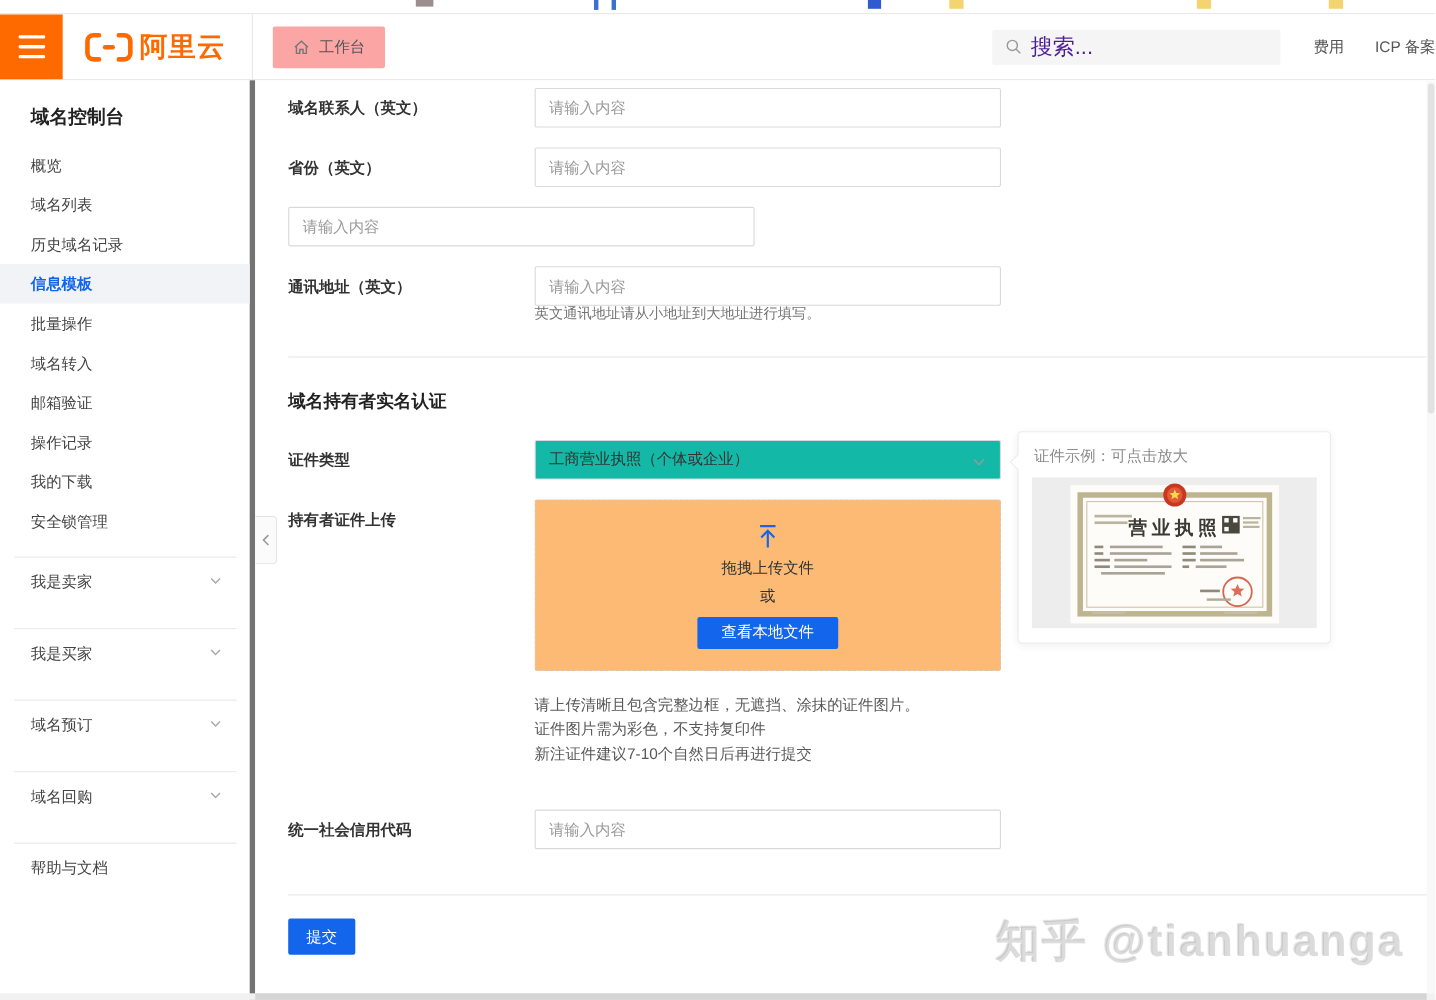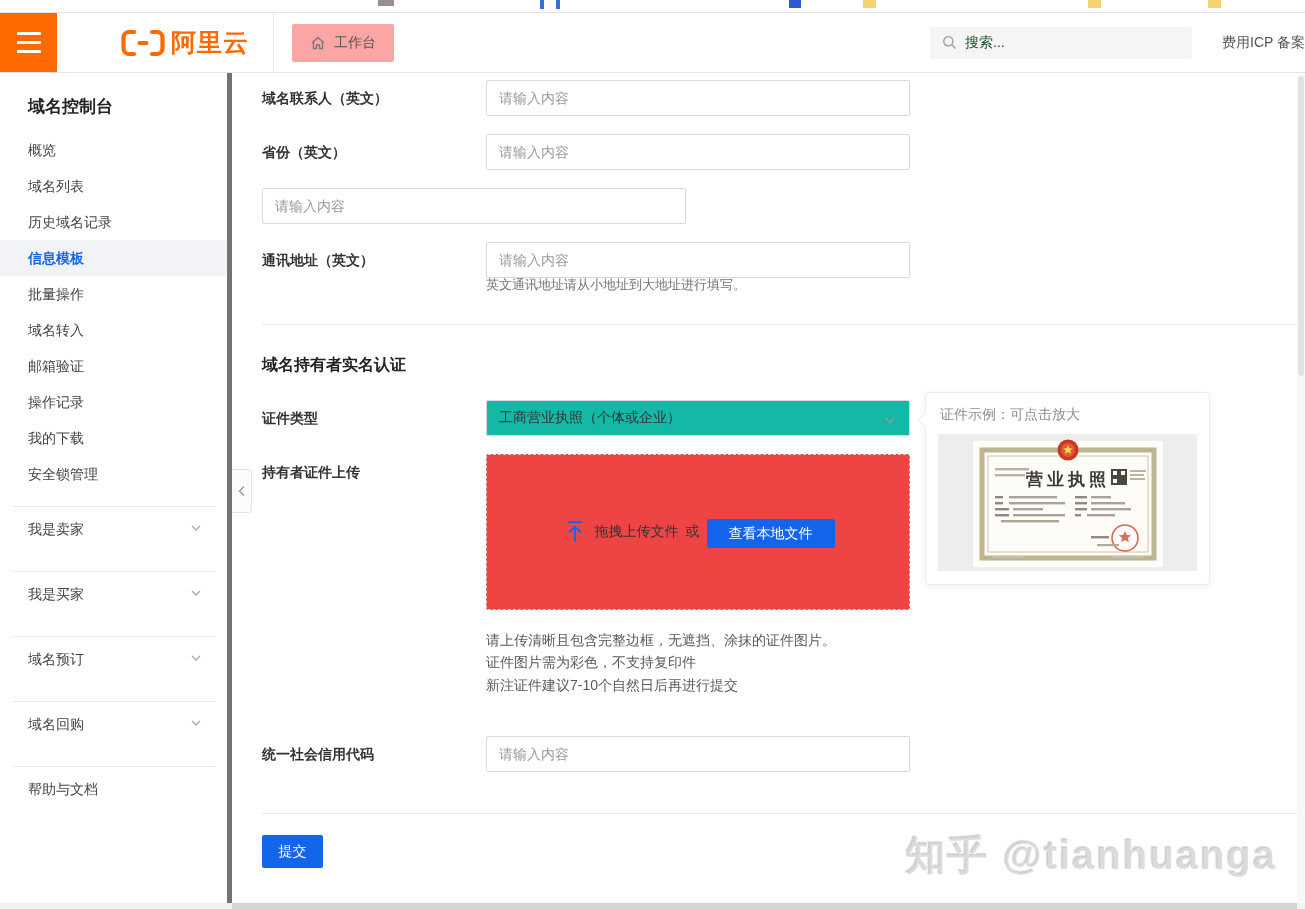--- a/index.html
+++ b/index.html
@@ -11,29 +11,29 @@
   .top-strip { position:relative; height:13px; background:#fff; border-bottom:1px solid #e4e4e4; }
   .fav { position:absolute; top:0; }
 
   
   .header { position:relative; display:flex; align-items:center; height:60px; background:#fff;
     border-bottom:1px solid #e3e3e3; overflow:hidden; }
   .hamburger { width:57px; height:60px; background:#ff6a00; display:flex; flex-direction:column;
     justify-content:center; align-items:center; gap:6px; cursor:pointer; flex:0 0 57px; }
   .hamburger span { width:24px; height:3px; background:#fff; border-radius:1px; }
   .logo { display:flex; align-items:center; gap:6px; padding:0 24px 0 20px; height:60px;
-    border-right:1px solid #e8e8e8; flex:0 0 auto;margin-left:44px; }
+    border-right:1px solid #e8e8e8; flex:0 0 auto; }
   .logo-text { color:#ff6a00; font-size:25px; font-weight:bold; letter-spacing:1px; }
   .workbench { display:flex; align-items:center; gap:8px; background:#fca5a5; color:#555;
     font-size:14px; height:38px; padding:0 18px; margin-left:18px; border-radius:2px; cursor:pointer; }
   .header-spacer { flex:1; }
   .search { display:flex; align-items:center; gap:8px; width:262px; height:32px; background:#f5f5f6;
     border-radius:2px; padding:0 12px; flex:0 0 262px; }
-  .search-ph { color:#14532d; font-size:14px; }
-  .header-links { display:flex; align-items:center; margin:0 0 0 30px; white-space:nowrap;justify-content:space-between; }
+  .search-ph { color:#4c1d95; font-size:20px; }
+  .header-links { display:flex; align-items:center; gap:28px; margin:0 0 0 30px; white-space:nowrap;justify-content:space-between; }
   .header-link { font-size:14px; color:#555; cursor:pointer; }
 
   
   .main { position:relative; display:flex; height:836px; }
 
   
   .sidebar { position:relative; width:232px; flex:0 0 232px; background:#fff;
     border-right:5px solid #737373; padding-top:22px; }
   .sb-title { font-size:17px; font-weight:bold; color:#222; padding:0 0 14px 28px; }
   .sb-item { height:36px; line-height:36px; padding-left:28px; font-size:14px; color:#444; cursor:pointer; }
@@ -50,21 +50,21 @@
     font-size:14px; color:#333; padding:0 12px; outline:none; background:#fff;
     font-family:"Liberation Sans","DejaVu Sans",sans-serif; }
   .text-input::placeholder { color:#9a9a9a; }
   .input-help { font-size:13px; color:#737373; margin:-10px 0 0 224px; padding-top:0; }
   .hr { border-top:1px solid #e8e8e8; margin:30px 8px 0 0; }
   .section-title { font-size:16px; font-weight:bold; color:#222; margin:30px 0 24px 0; }
   .select-box { position:relative; width:424px; height:36px; border:1px solid #d9d9d9; border-radius:2px;
     display:flex; align-items:center; padding:0 34px 0 12px; font-size:14px; color:#333; cursor:pointer; background:#14b8a6; }
   .select-box .chev { position:absolute; right:12px; top:12px; }
   .upload-box { width:424px; height:156px; border:1px dashed #cfcfcf; border-radius:2px;
-    display:flex; align-items:center; justify-content:center; gap:7px; background:#ef4444; }
+    display:flex; flex-direction:column; align-items:center; justify-content:center; gap:7px; background:#fdba74; }
   .upload-drag { font-size:14px; color:#333; }
   .upload-or { font-size:14px; color:#333; }
   .btn-blue { background:#1366ec; color:#fff; border:none; border-radius:2px; font-size:14px;
     cursor:pointer; font-family:"Liberation Sans","DejaVu Sans",sans-serif; }
   .upload-btn { width:128px; height:29px; margin-top:3px; }
   .upload-notes { margin:19px 0 0 224px; width:430px; font-size:14px; color:#595959; line-height:1.6; }
   .credit-row { margin-top:40px; }
   .submit-btn { width:61px; height:33px; margin:21px 0 0 0; }
   .submit-wrap { margin-left:0; }
 

